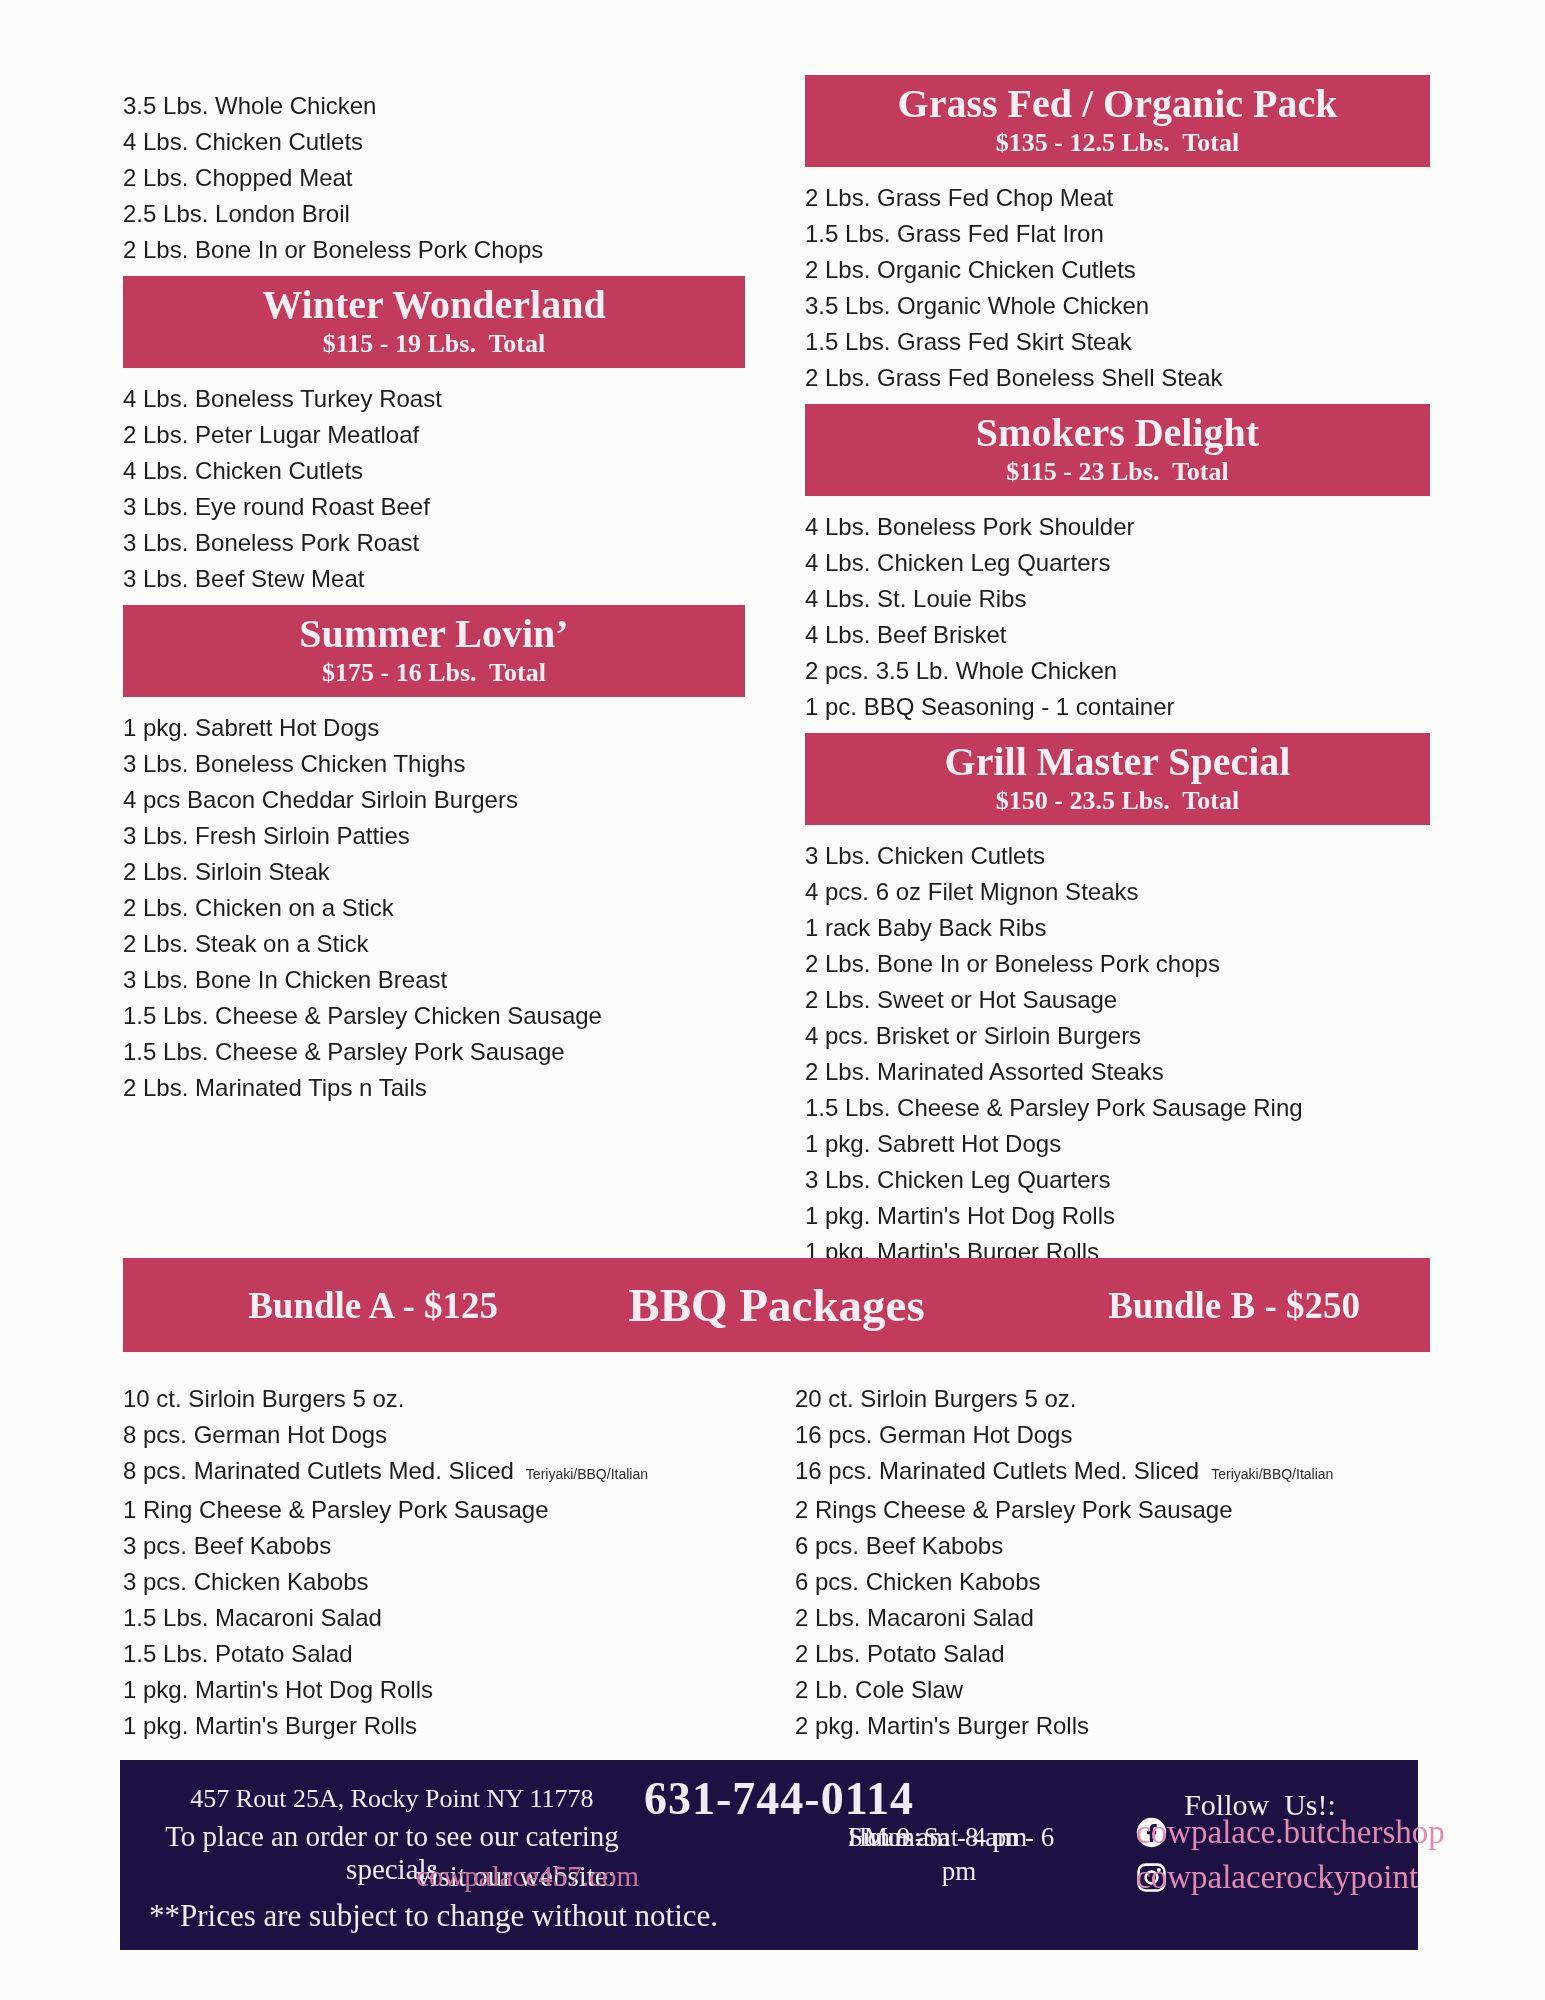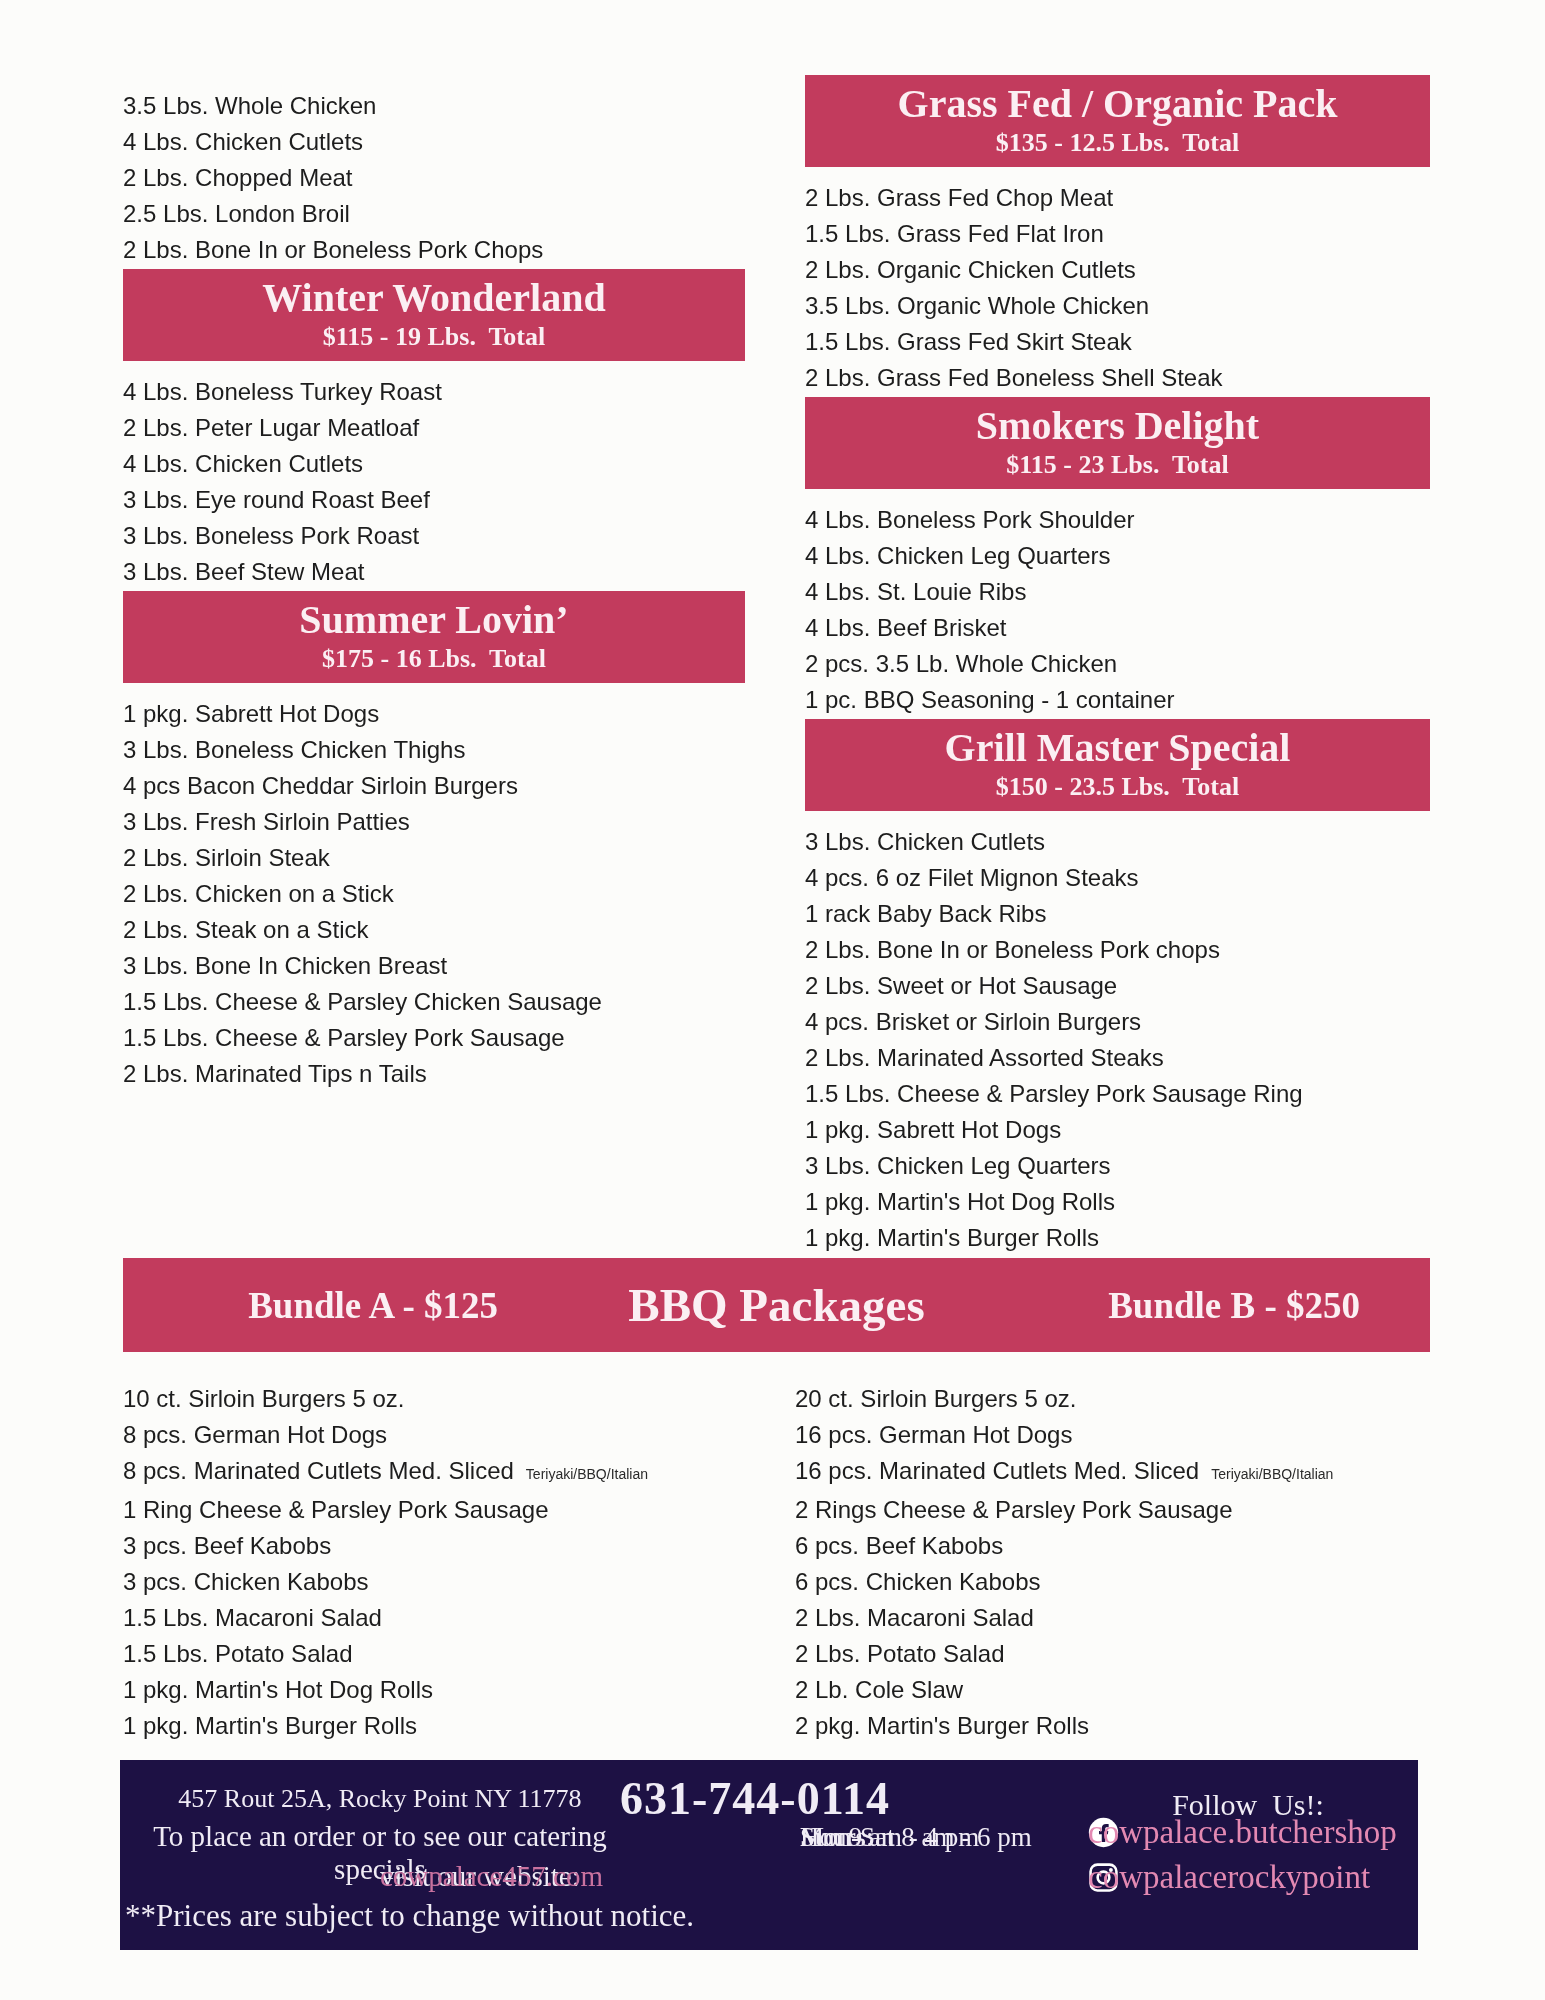--- a/index.html
+++ b/index.html
@@ -15,21 +15,21 @@
   .col-right { left:805px; width:625px; }
 
   .band {
     height:92px; background:#c23b5d; color:#fbeff3;
     text-align:center; font-family:"Liberation Serif", serif;
     padding-top:5px;
   }
   .band-title { font-size:40px; line-height:48px; font-weight:bold; }
   .band-sub   { font-size:26px; line-height:30px; font-weight:bold; white-space:pre; }
 
-  .items { padding-top:13px; padding-bottom:1px; }
+  .items { padding-top:13px; padding-bottom:8px; }
   .item  { font-size:24px; line-height:36px; white-space:nowrap; }
   .note  { font-size:14px; margin-left:12px; color:#2a2a2a; }
 
   
   .bbq-band {
     position:absolute; left:123px; top:1258px; width:1307px; height:94px;
     background:#c23b5d; color:#fbeff3; font-family:"Liberation Serif", serif;
     display:flex; align-items:center; justify-content:space-between;
     padding:0 70px;
   }
@@ -38,21 +38,21 @@
 
   .bundle-list { position:absolute; top:1368px; }
   .bundle-a { left:123px;  width:660px; }
   .bundle-b { left:795px;  width:640px; }
 
   
   .footer {
     position:absolute; left:120px; top:1760px; width:1298px; height:190px;
     background:#1d1144; color:#f0ecf5; font-family:"Liberation Serif", serif;
   }
-  .footer [data-name] { position:absolute; }
+  .footer [data-name] { position:absolute;padding-left:24px; }
   .f-address { left:0;   top:24px;  width:520px; text-align:center; font-size:26px; }
   .f-order   { left:0;   top:60px;  width:520px; text-align:center; font-size:29px; }
   .f-site    { left:0;   top:100px; width:520px; text-align:center; font-size:29px; }
   .f-link    { color:#c9729f; text-decoration:none; }
   .f-prices  { left:5px; top:138px; font-size:31px; }
   .f-phone   { left:500px; top:12px; width:320px; text-align:left;
                font-size:46px; font-weight:bold; letter-spacing:1px; }
   .f-hours   { left:680px; top:60px; width:270px; text-align:center; font-size:27px; line-height:34px; }
   .f-follow  { left:1008px; top:28px; width:240px; text-align:center; font-size:30px; white-space:pre; }
   .f-social-fb { left:968px; top:72px; }

